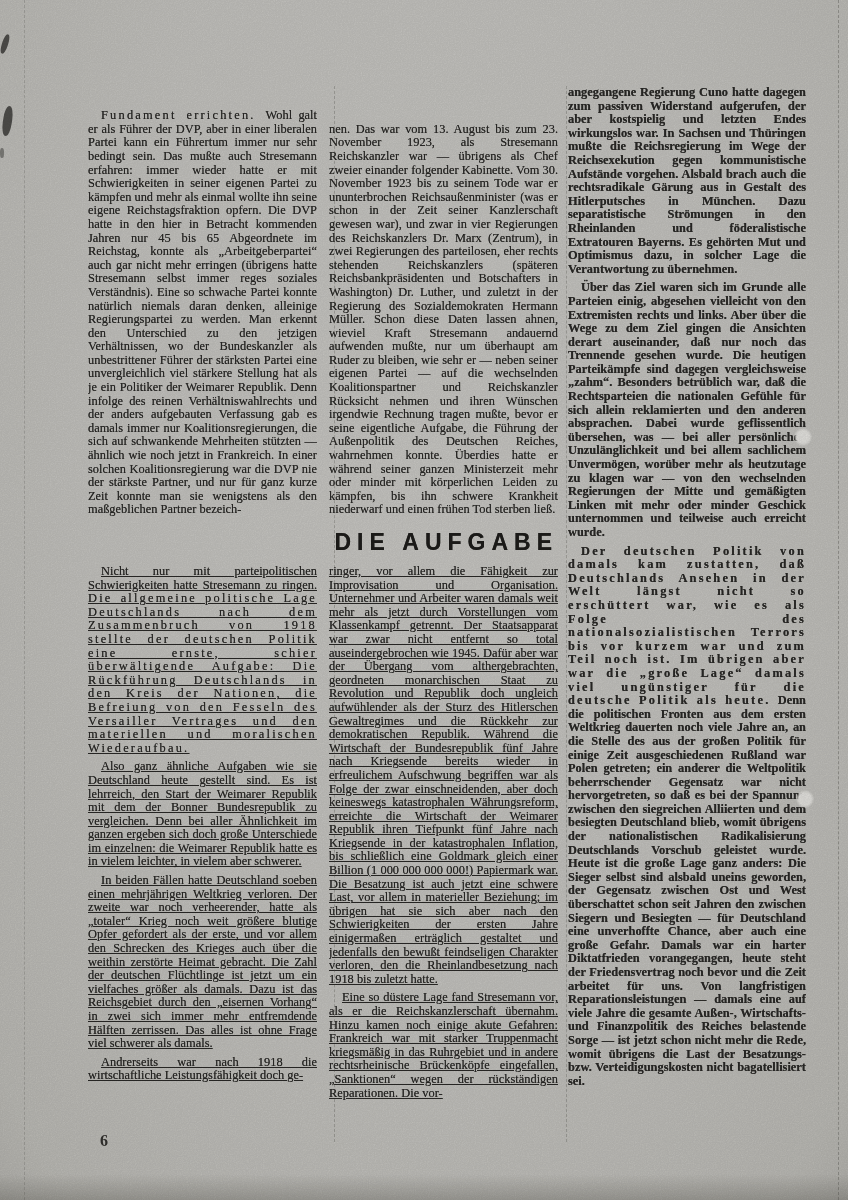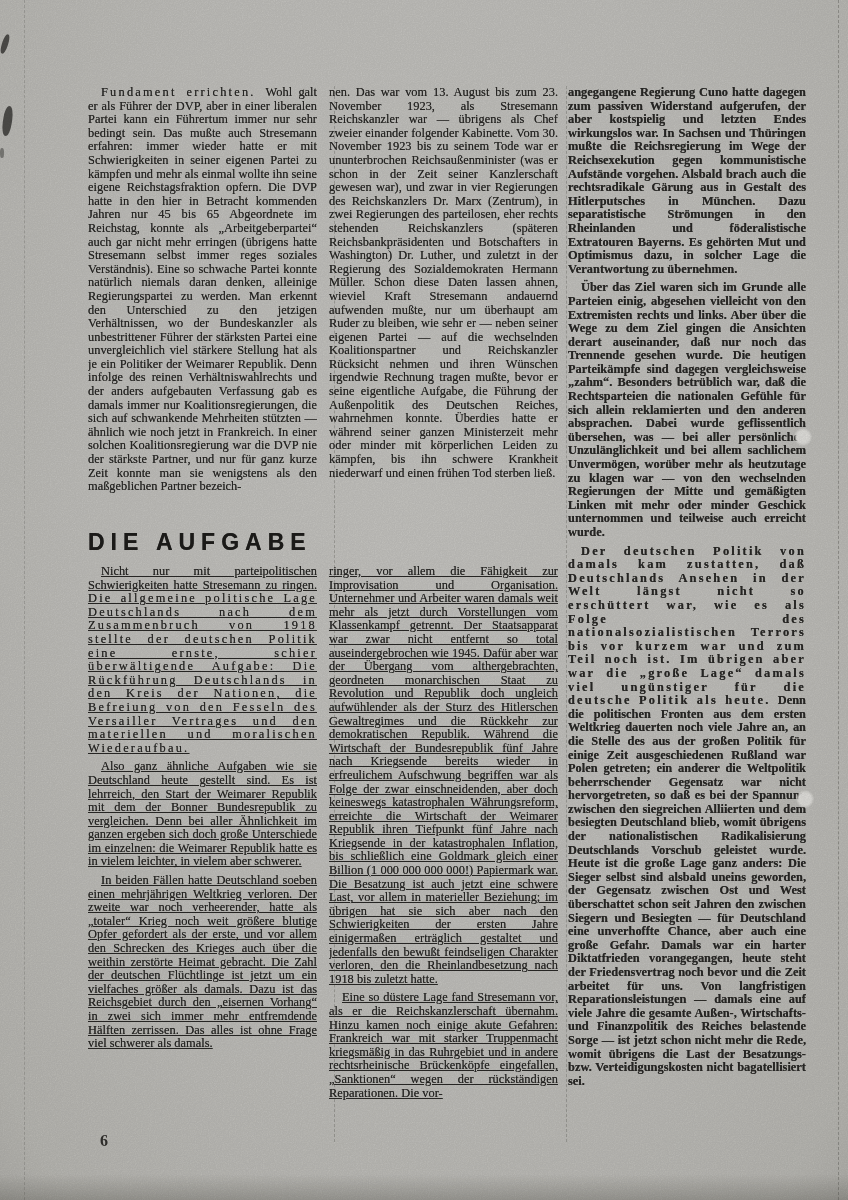--- a/index.html
+++ b/index.html
@@ -17,34 +17,34 @@
     position:absolute;left:0;right:0;bottom:0;height:26px;
     background:linear-gradient(to bottom, rgba(80,78,70,0) 0%, rgba(80,78,70,0.30) 100%);
     pointer-events:none;
   }
   .content{
     position:absolute;left:88px;top:86px;width:718px;height:1056px;
     display:flex;gap:10px;
   }
   .left-block{width:470px;display:flex;flex-direction:column;}
   .two-col{display:flex;gap:12px;}
-  .two-col.top{height:436px;overflow:hidden;}
+  .two-col.top{height:436px;overflow:hidden;align-items:flex-end;}
   .two-col.bottom{flex:1;overflow:hidden;text-decoration:underline;}
   .col{flex:1;overflow:hidden;text-align:justify;hyphens:auto;}
   .col-right{flex:1;overflow:hidden;text-align:justify;hyphens:auto;font-weight:bold;}
   .para{
     margin:0 0 5px 0;
     font-size:12.4px;line-height:13.6px;
     text-shadow:0 0 0.5px rgba(42,41,39,0.75);
   }
   .para.indent{text-indent:13px;}
   .spaced{letter-spacing:2.2px;word-spacing:1.5px;}
   .heading{
     height:27px;margin:7px 0 9px 0;
-    text-align:left;
+    text-align:right;
     font-family:"Liberation Sans","DejaVu Sans",sans-serif;
     font-weight:bold;font-size:23px;line-height:27px;
     letter-spacing:6px;color:#1e1d1b;
     text-shadow:0 0 0.6px rgba(30,29,27,0.8);
   }
   .page-number{
     position:absolute;left:100px;top:1132px;
     font-size:16px;font-weight:bold;color:#33322f;
   }
   .col-rule{
@@ -87,20 +87,21 @@
         <div class="col" lang="de">
             <p class="para"><span>nen. Das war vom 13. August bis zum 23. November 1923, als Stresemann Reichskanzler war — übrigens als Chef zweier einander folgender Kabinette. Vom 30. November 1923 bis zu seinem Tode war er ununterbrochen Reichsaußenminister (was er schon in der Zeit seiner Kanzlerschaft gewesen war), und zwar in vier Regierungen des Reichskanzlers Dr. Marx (Zentrum), in zwei Regierungen des parteilosen, eher rechts stehenden Reichskanzlers (späteren Reichsbankpräsidenten und Botschafters in Washington) Dr. Luther, und zuletzt in der Regierung des Sozialdemokraten Hermann Müller. Schon diese Daten lassen ahnen, wieviel Kraft Stresemann andauernd aufwenden mußte, nur um überhaupt am Ruder zu bleiben, wie sehr er — neben seiner eigenen Partei — auf die wechselnden Koalitionspartner und Reichskanzler Rücksicht nehmen und ihren Wünschen irgendwie Rechnung tragen mußte, bevor er seine eigentliche Aufgabe, die Führung der Außenpolitik des Deutschen Reiches, wahrnehmen konnte. Überdies hatte er während seiner ganzen Ministerzeit mehr oder minder mit körperlichen Leiden zu kämpfen, bis ihn schwere Krankheit niederwarf und einen frühen Tod sterben ließ.</span></p>
           </div>
       </div>
       <div class="heading">DIE AUFGABE</div>
       <div class="two-col bottom">
         <div class="col" lang="de">
             <p class="para indent"><span>Nicht nur mit parteipolitischen Schwierigkeiten hatte Stresemann zu ringen. </span><span class="spaced">Die allgemeine politische Lage Deutschlands nach dem Zusammenbruch von 1918 stellte der deutschen Politik eine ernste, schier überwältigende Aufgabe: Die Rückführung Deutschlands in den Kreis der Nationen, die Befreiung von den Fesseln des Versailler Vertrages und den materiellen und moralischen Wiederaufbau.</span></p>
             <p class="para indent"><span>Also ganz ähnliche Aufgaben wie sie Deutschland heute gestellt sind. Es ist lehrreich, den Start der Weimarer Republik mit dem der Bonner Bundesrepublik zu vergleichen. Denn bei aller Ähnlichkeit im ganzen ergeben sich doch große Unterschiede im einzelnen: die Weimarer Republik hatte es in vielem leichter, in vielem aber schwerer.</span></p>
             <p class="para indent"><span>In beiden Fällen hatte Deutschland soeben einen mehrjährigen Weltkrieg verloren. Der zweite war noch verheerender, hatte als „totaler“ Krieg noch weit größere blutige Opfer gefordert als der erste, und vor allem den Schrecken des Krieges auch über die weithin zerstörte Heimat gebracht. Die Zahl der deutschen Flüchtlinge ist jetzt um ein vielfaches größer als damals. Dazu ist das Reichsgebiet durch den „eisernen Vorhang“ in zwei sich immer mehr entfremdende Hälften zerrissen. Das alles ist ohne Frage viel schwerer als damals.</span></p>
+            <p class="para indent"><span>Andrerseits war nach 1918 die wirtschaftliche Leistungsfähigkeit doch ge-</span></p>
           </div>
         <div class="col" lang="de">
             <p class="para"><span>ringer, vor allem die Fähigkeit zur Improvisation und Organisation. Unternehmer und Arbeiter waren damals weit mehr als jetzt durch Vorstellungen vom Klassenkampf getrennt. Der Staatsapparat war zwar nicht entfernt so total auseindergebrochen wie 1945. Dafür aber war der Übergang vom althergebrachten, geordneten monarchischen Staat zu Revolution und Republik doch ungleich aufwühlender als der Sturz des Hitlerschen Gewaltregimes und die Rückkehr zur demokratischen Republik. Während die Wirtschaft der Bundesrepublik fünf Jahre nach Kriegsende bereits wieder in erfreulichem Aufschwung begriffen war als Folge der zwar einschneidenden, aber doch keineswegs katastrophalen Währungsreform, erreichte die Wirtschaft der Weimarer Republik ihren Tiefpunkt fünf Jahre nach Kriegsende in der katastrophalen Inflation, bis schließlich eine Goldmark gleich einer Billion (1 000 000 000 000!) Papiermark war. Die Besatzung ist auch jetzt eine schwere Last, vor allem in materieller Beziehung; im übrigen hat sie sich aber nach den Schwierigkeiten der ersten Jahre einigermaßen erträglich gestaltet und jedenfalls den bewußt feindseligen Charakter verloren, den die Rheinlandbesetzung nach 1918 bis zuletzt hatte.</span></p>
             <p class="para indent"><span>Eine so düstere Lage fand Stresemann vor, als er die Reichskanzlerschaft übernahm. Hinzu kamen noch einige akute Gefahren: Frankreich war mit starker Truppenmacht kriegsmäßig in das Ruhrgebiet und in andere rechtsrheinische Brückenköpfe eingefallen, „Sanktionen“ wegen der rückständigen Reparationen. Die vor-</span></p>
           </div>
       </div>
     </div>
     <div class="col-right" lang="de">
         <p class="para"><span>angegangene Regierung Cuno hatte dagegen zum passiven Widerstand aufgerufen, der aber kostspielig und letzten Endes wirkungslos war. In Sachsen und Thüringen mußte die Reichsregierung im Wege der Reichsexekution gegen kommunistische Aufstände vorgehen. Alsbald brach auch die rechtsradikale Gärung aus in Gestalt des Hitlerputsches in München. Dazu separatistische Strömungen in den Rheinlanden und föderalistische Extratouren Bayerns. Es gehörten Mut und Optimismus dazu, in solcher Lage die Verantwortung zu übernehmen.</span></p>
         <p class="para indent"><span>Über das Ziel waren sich im Grunde alle Parteien einig, abgesehen vielleicht von den Extremisten rechts und links. Aber über die Wege zu dem Ziel gingen die Ansichten derart auseinander, daß nur noch das Trennende gesehen wurde. Die heutigen Parteikämpfe sind dagegen vergleichsweise „zahm“. Besonders betrüblich war, daß die Rechtsparteien die nationalen Gefühle für sich allein reklamierten und den anderen absprachen. Dabei wurde geflissentlich übersehen, was — bei aller persönlichen Unzulänglichkeit und bei allem sachlichem Unvermögen, worüber mehr als heutzutage zu klagen war — von den wechselnden Regierungen der Mitte und gemäßigten Linken mit mehr oder minder Geschick unternommen und teilweise auch erreicht wurde.</span></p>

